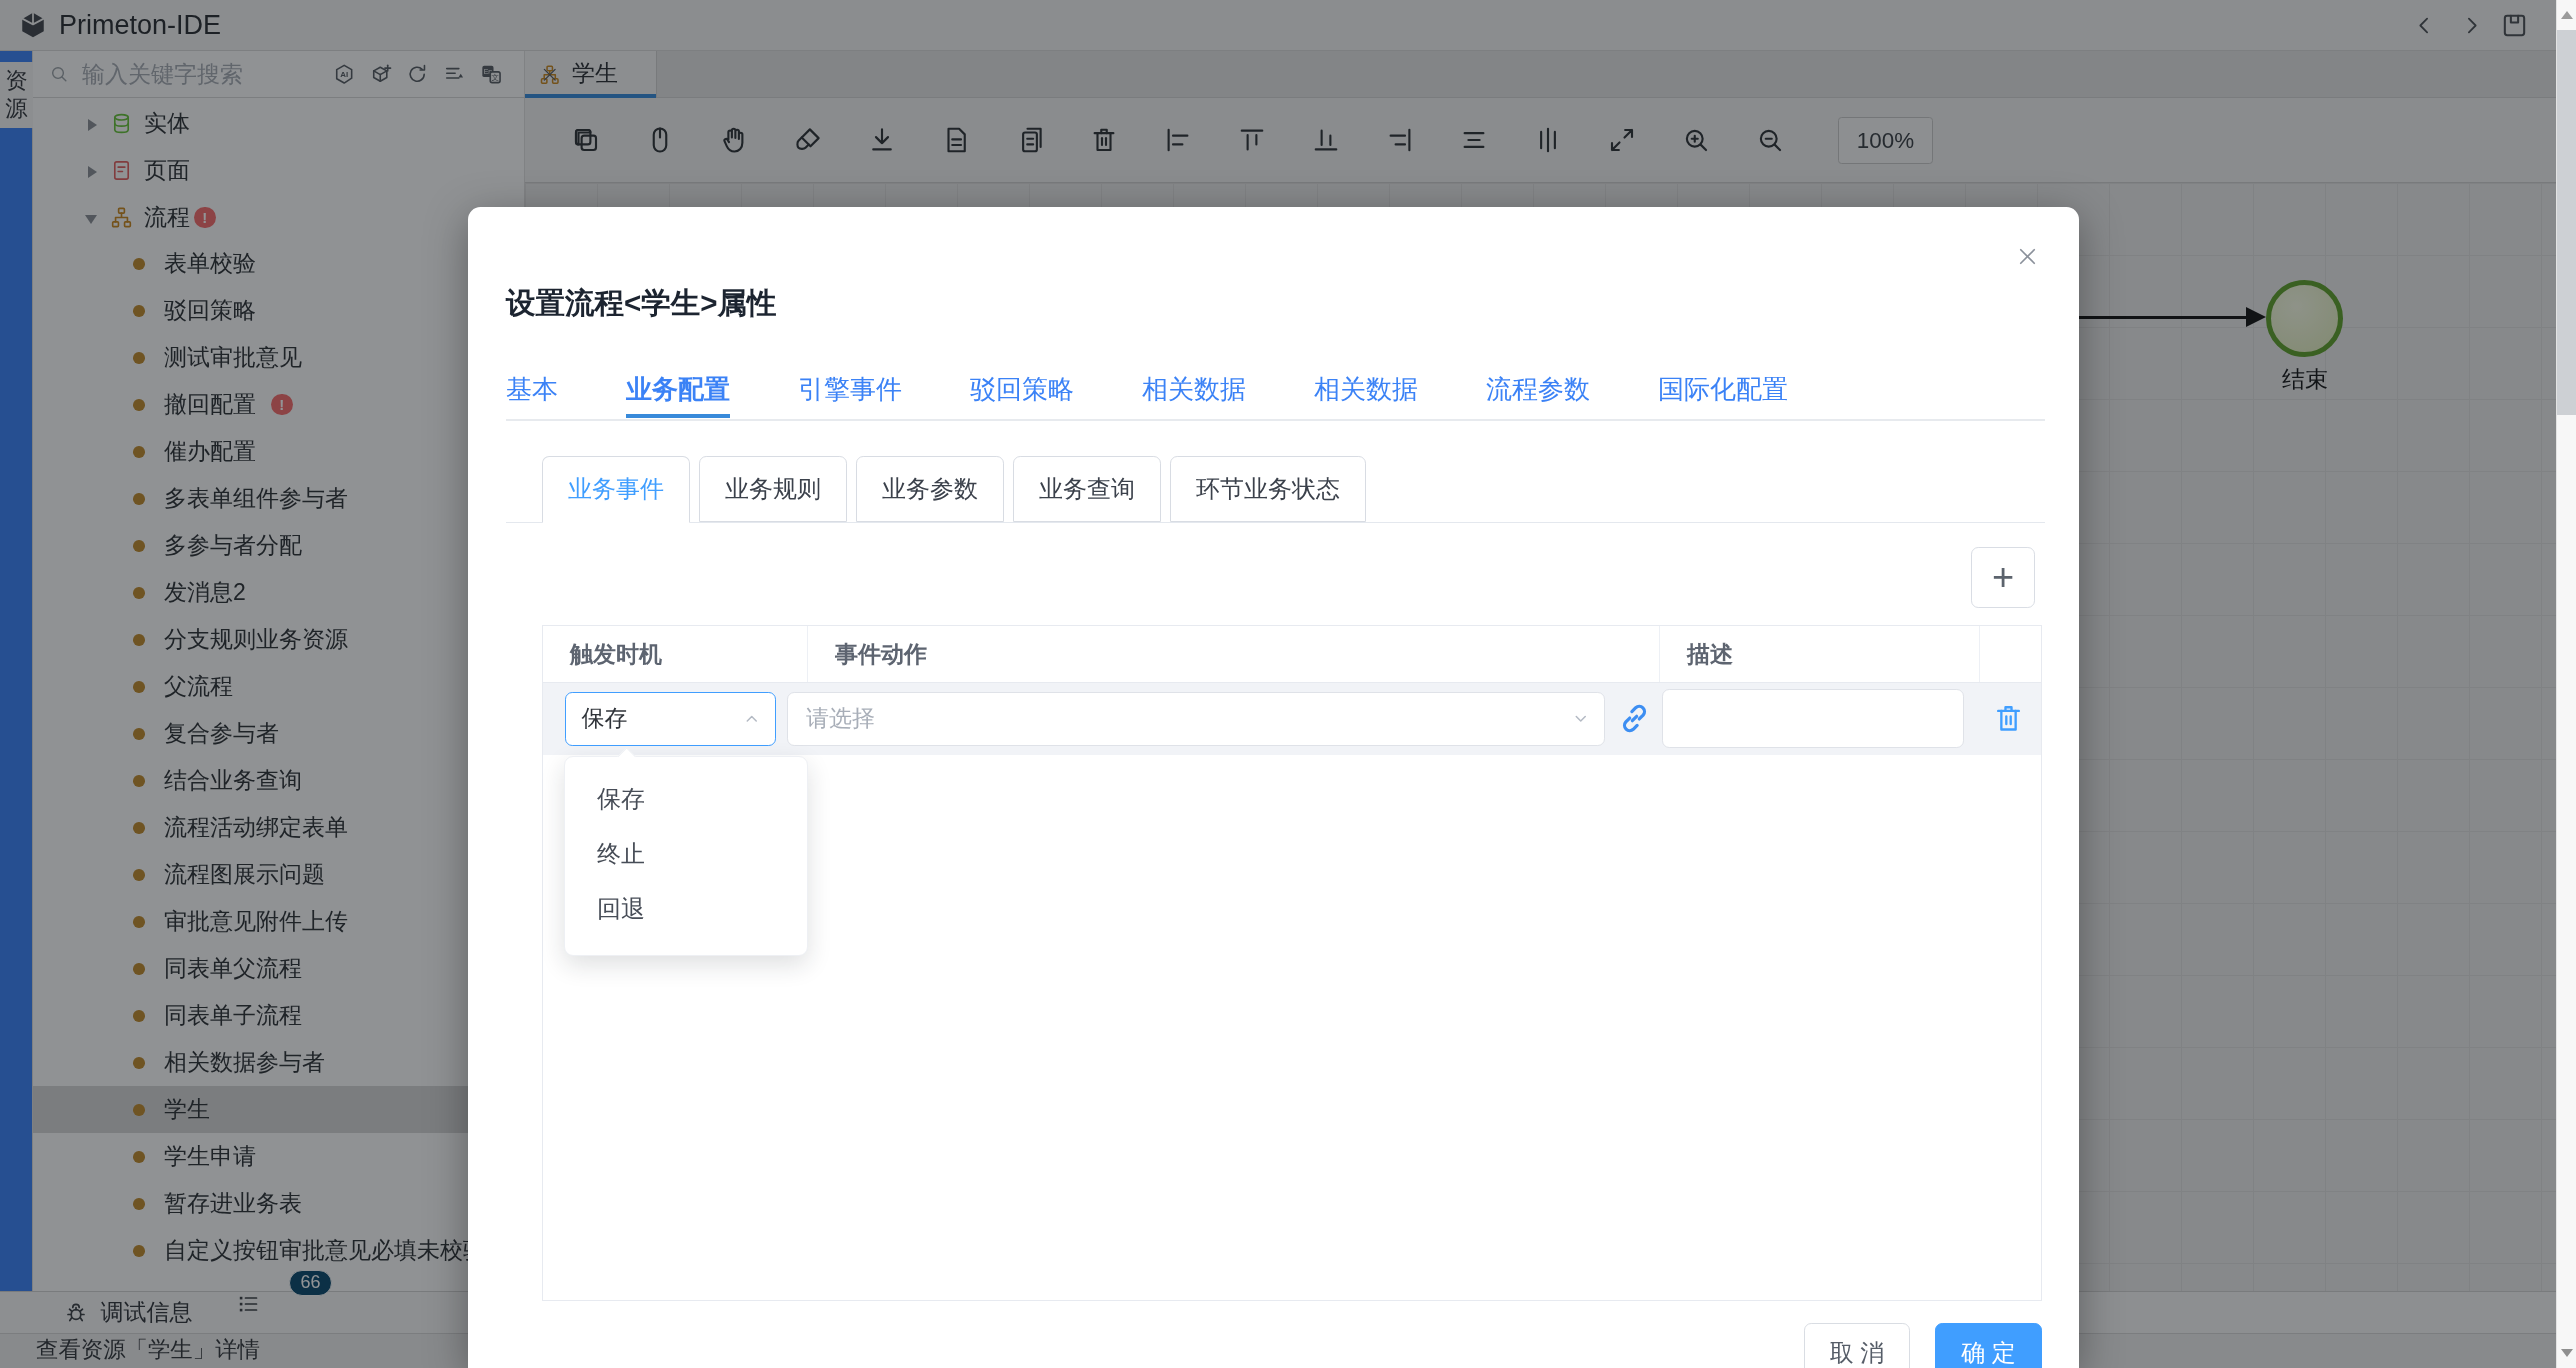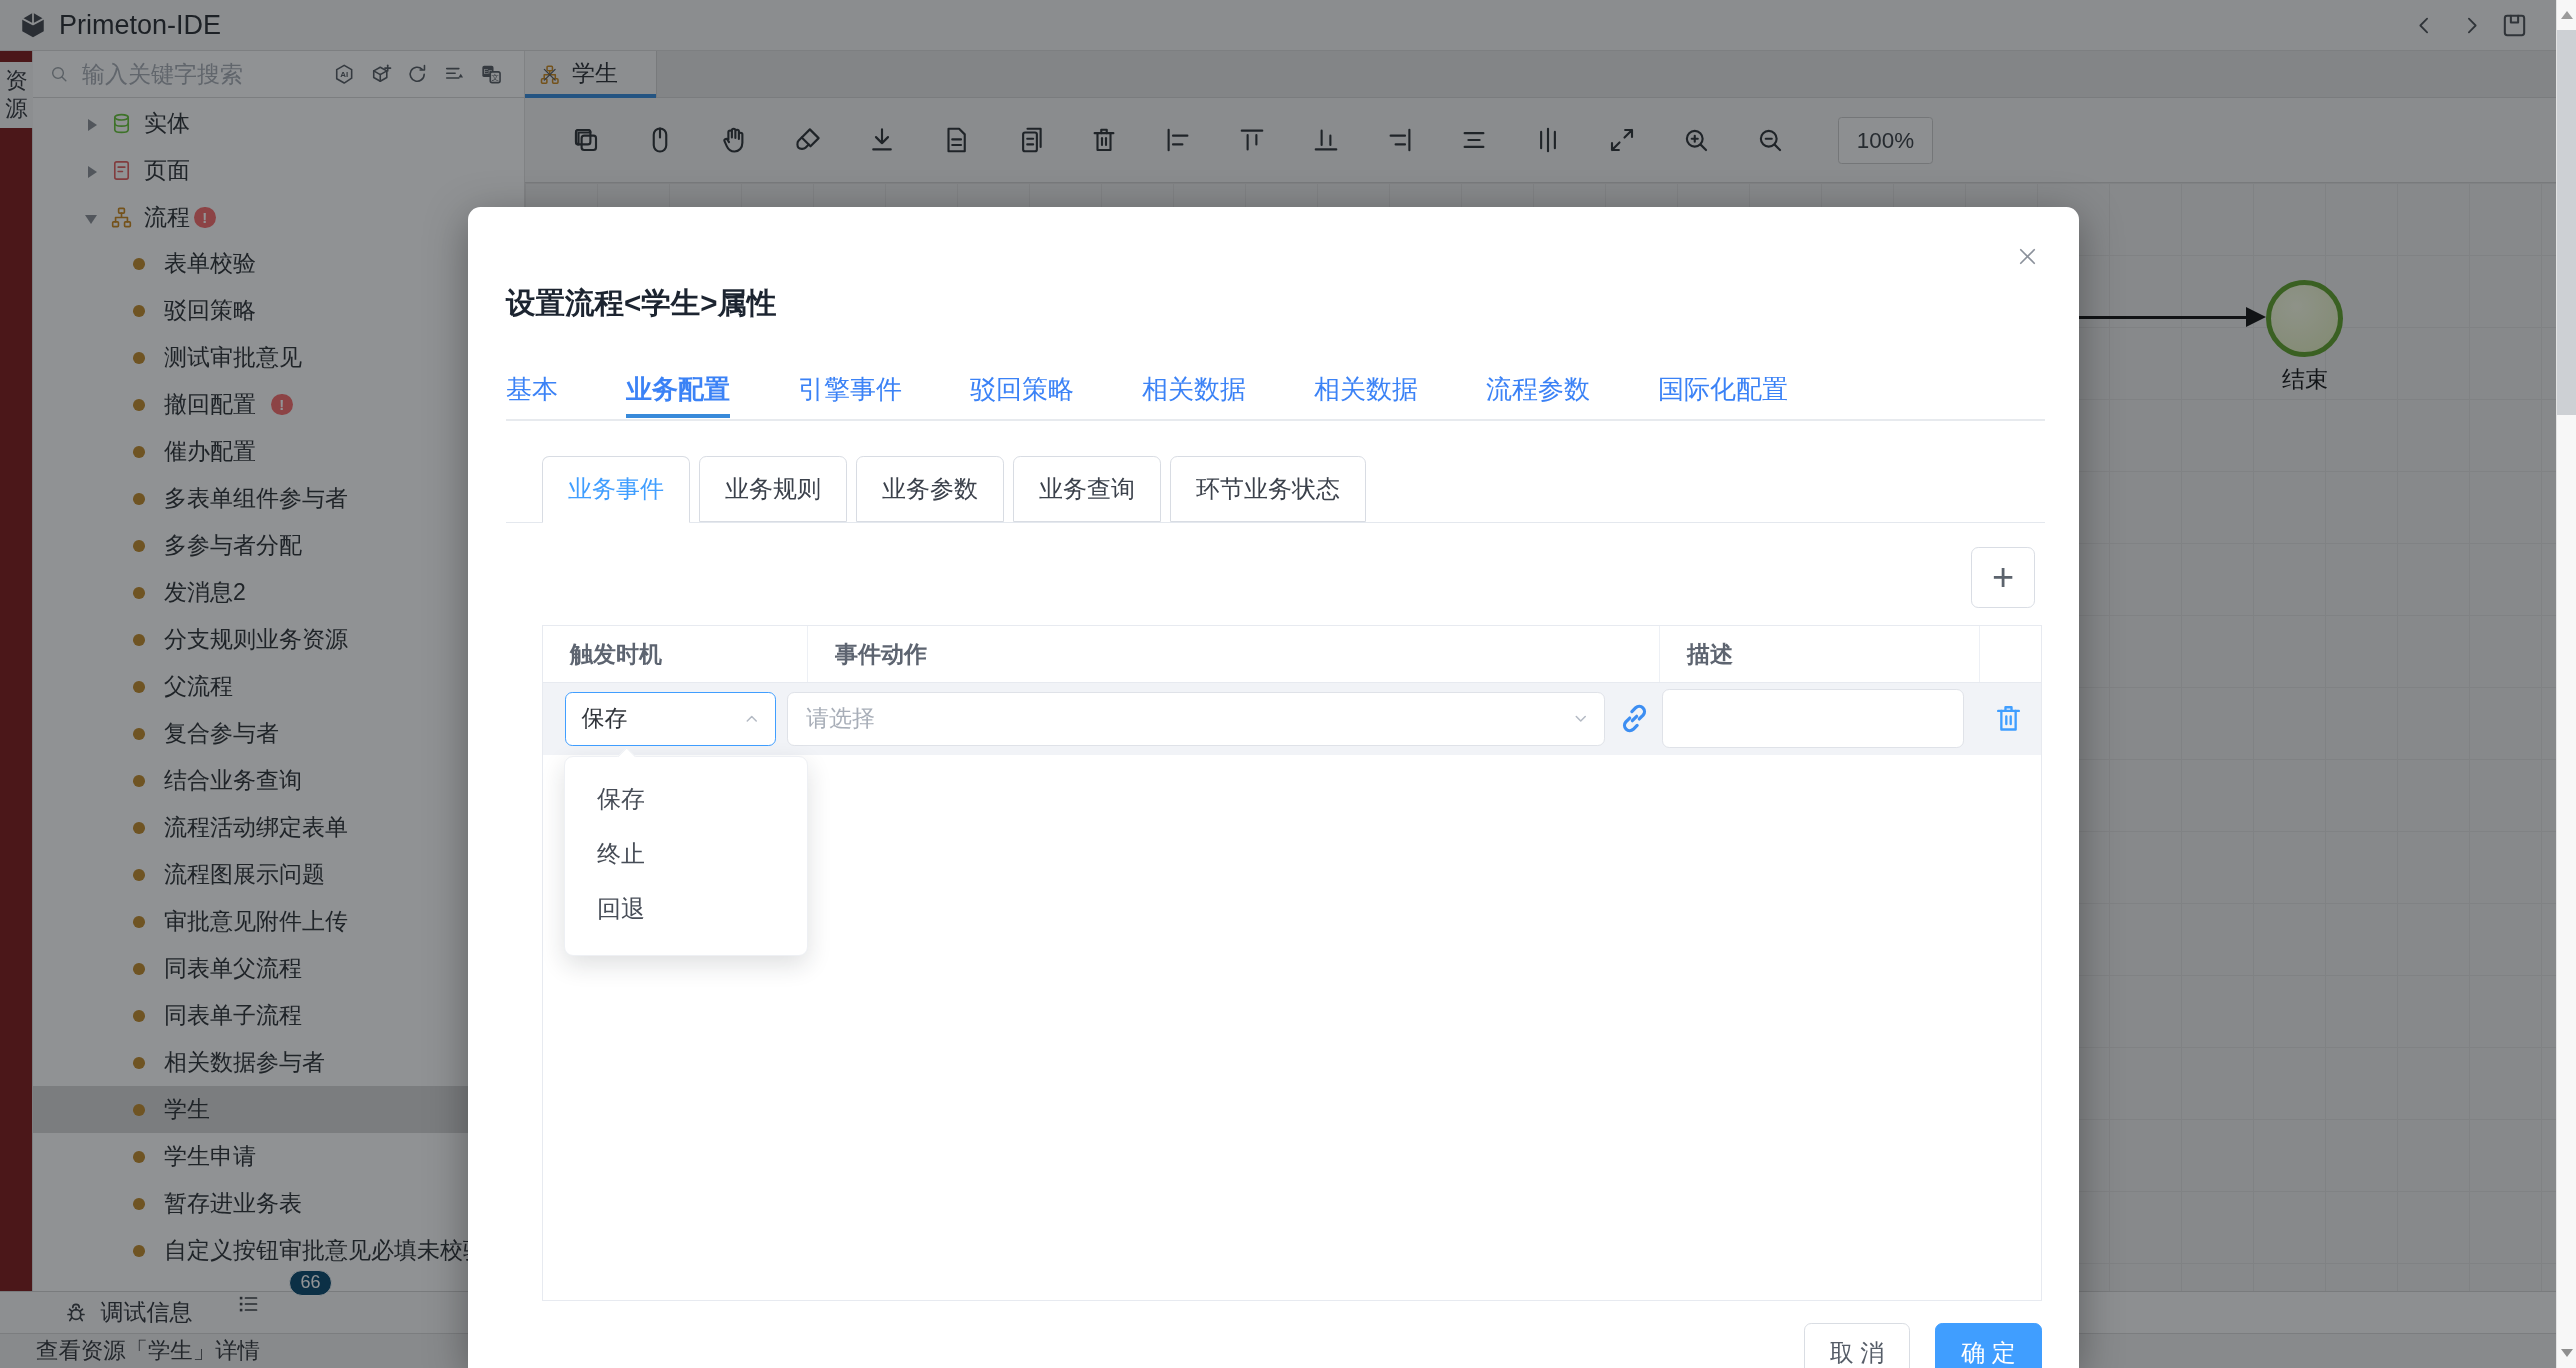--- a/index.html
+++ b/index.html
@@ -8,21 +8,21 @@
   .i svg{display:block;width:100%;height:100%;}
 
   
   .titlebar{position:absolute;left:0;top:0;width:2556px;height:51px;background:#f2f2f2;border-bottom:0.9px solid #d9d9d9;z-index:1;}
   .logo{position:absolute;left:18px;top:9.8px;width:30px;height:30px;color:#42464d;}
   .app-title{position:absolute;left:59px;top:0;line-height:50px;font-size:27px;color:#2a2e33;white-space:nowrap;}
   .nav-ic{position:absolute;top:12.5px;width:25px;height:25px;color:#4d5156;}
   .nav-back{left:2412px;} .nav-fwd{left:2459px;} .nav-save{left:2500px;width:29px;height:29px;top:10.7px;}
 
   
-  .activitybar{position:absolute;left:0;top:51px;width:33px;height:1240px;background:#7f1d1d;border-right:0.9px solid #dcdcdc;z-index:1;padding-left:32px;}
+  .activitybar{position:absolute;left:0;top:51px;width:33px;height:1240px;background:#3b82f6;border-right:0.9px solid #dcdcdc;z-index:1;padding-left:32px;}
   .activity-label{position:absolute;left:0;top:10.7px;width:33px;text-align:center;font-size:22.4px;line-height:28px;color:#35393f;word-break:break-all;background:#f4f4f4;padding:5.4px 0;}
 
   
   .sidebar{position:absolute;left:33px;top:51px;width:492px;height:1240px;background:#fbfbfb;border-right:0.9px solid #dedede;z-index:1;}
   .search-row{position:absolute;left:0;top:0;width:492px;height:47px;border-bottom:0.9px solid #d8d8d8;}
   .search-icon{position:absolute;left:16px;top:13.4px;width:19.7px;height:19.7px;color:#9aa0a6;}
   .search-input{position:absolute;left:47px;top:5.4px;width:268px;height:36px;border:none;outline:none;background:transparent;font-size:23px;color:#3c4046;}
   .search-input::placeholder{color:#a6abb3;}
   .side-actions{position:absolute;right:23px;top:0;height:47px;display:flex;gap:14.3px;align-items:center;color:#565c63;}
   .side-actions .i{width:22.4px;height:22.4px;cursor:pointer;}
@@ -43,21 +43,21 @@
   [data-name="page-icon"]{color:#e06060;}
   [data-name="flow-icon"]{color:#c8871f;}
 
   
   .bottombar{position:absolute;left:0;top:1291px;width:2556px;height:42px;background:#f6f6f6;border-top:0.9px solid #d2d2d2;z-index:2;}
   .bb-item{position:absolute;top:0;height:41px;display:flex;align-items:center;gap:12.5px;font-size:23px;color:#33373d;cursor:pointer;}
   .bb-debug{left:64px;} .bb-problems{left:225px;flex-direction:column;}
   .bb-item .i{width:24px;height:24px;color:#3c4046;}
   .badge-66{position:absolute;left:289px;top:1270px;min-width:43px;height:26px;padding:0 7.2px;border-radius:13.4px;background:#0c4a6e;border:1.8px solid #fbfbfb;color:#fff;font-size:18px;line-height:22.4px;text-align:center;z-index:3;}
   .statusbar{position:absolute;left:0;top:1333px;width:2556px;height:35px;background:#ededed;border-top:0.9px solid #d6d6d6;z-index:2;}
-  .status-text{position:absolute;left:36px;line-height:34px;font-size:22.4px;color:#34383d;}
+  .status-text{position:absolute;left:36px;line-height:34px;font-size:22.4px;color:#34383d;font-family:Liberation Mono, monospace;}
 
   
   .main{position:absolute;left:525px;top:51px;width:2031px;height:1240px;z-index:0;}
   .tabbar{position:absolute;left:0;top:0;width:100%;height:47px;background:#e3e3e3;border-bottom:0.9px solid #d4d4d4;}
   .edtab{position:absolute;left:0;top:0;width:132px;height:47px;background:#f5f5f5;border-right:0.9px solid #d0d0d0;cursor:pointer;}
   .edtab::after{content:"";position:absolute;left:0;bottom:0;width:100%;height:4.5px;background:#388ADA;}
   .edtab .i{position:absolute;left:14.3px;top:12.5px;width:21.5px;height:21.5px;}
   .edtab-label{position:absolute;left:47px;line-height:45px;font-size:23px;color:#2c3036;}
   .edtab-close{position:absolute;right:10.7px;top:13.4px;width:19.7px;height:19.7px;color:#5a5f66;}
   .toolbar{position:absolute;left:0;top:47px;width:100%;height:85px;background:#f0f0f0;border-bottom:0.9px solid #cfcfcf;display:flex;align-items:center;padding-left:46px;gap:44px;}

